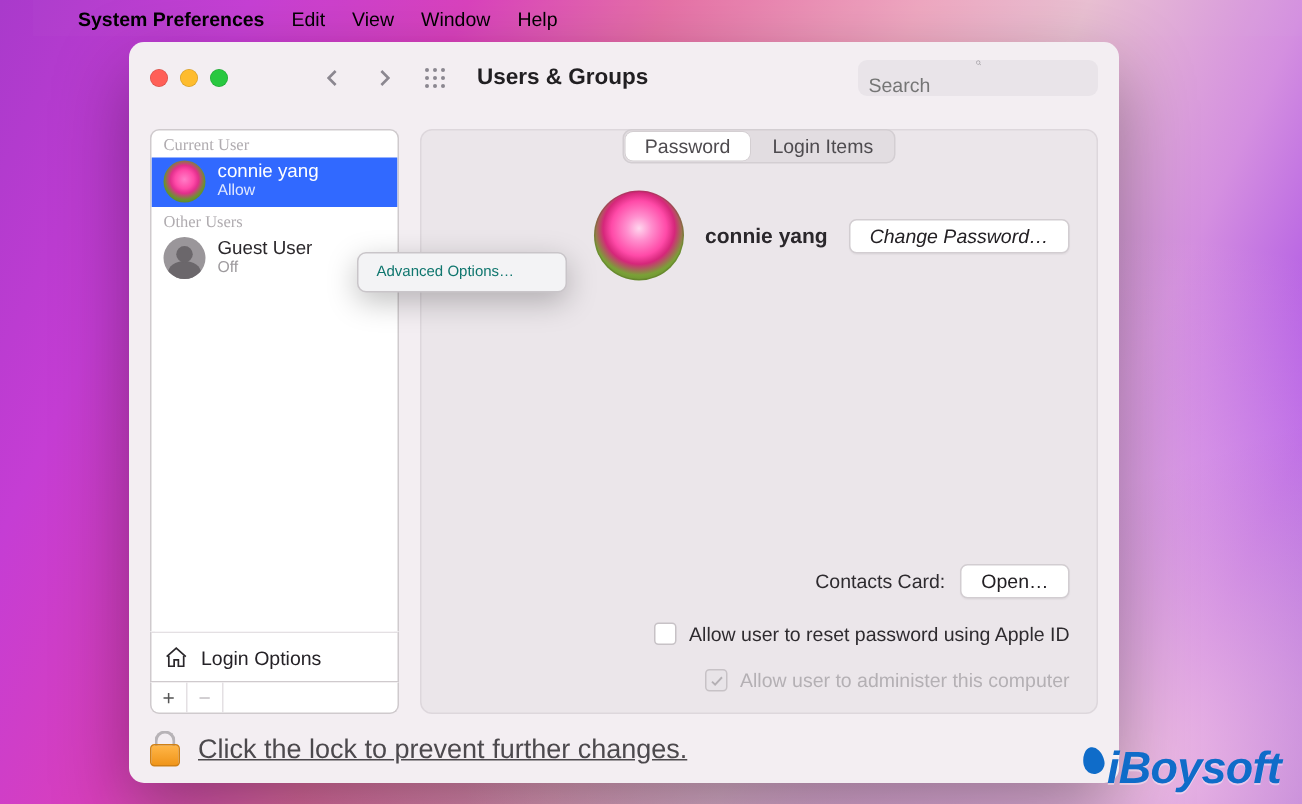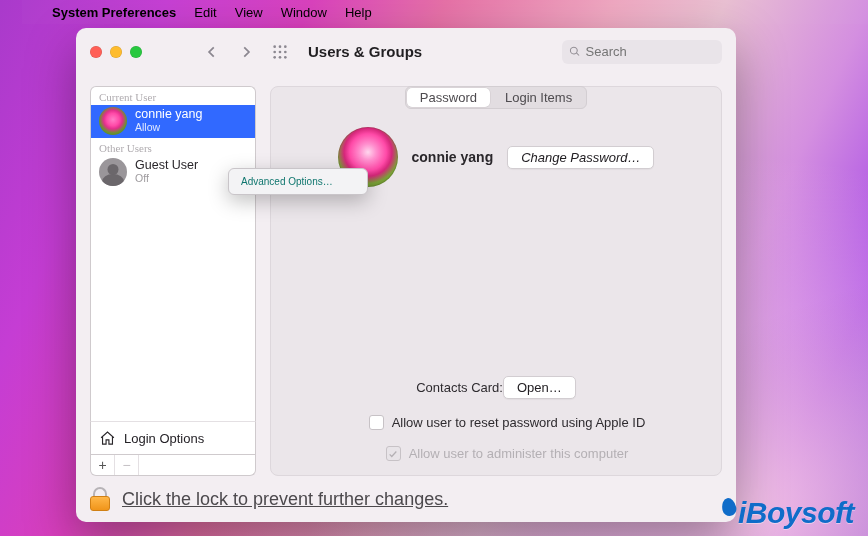--- a/index.html
+++ b/index.html
@@ -18,21 +18,21 @@
 .menubar {
   position: relative; height: 24px; display: flex; align-items: center;
   padding: 0 12px; gap: 18px; color: #000; font-size: 13px; font-weight: 400;
   background: rgba(255,255,255,0.02);
   margin-left: 22px;
 }
 .menubar .apple { font-size: 14px; }
 .menubar .appname { font-weight: 600; }
 
 .window {
-  position: absolute; left: 76px; top: 28px; width: 660px; height: 494px;
+  position: absolute; left: 86px; top: 28px; width: 660px; height: 494px;
   background: #f3eef2; border-radius: 10px; box-shadow: 0 20px 50px rgba(0,0,0,0.35);
   display: flex; flex-direction: column; overflow: visible;
 }
 
 .titlebar {
   height: 48px; display: flex; align-items: center; padding: 0 14px; gap: 10px;
   border-bottom: 1px solid rgba(0,0,0,0);
 }
 .traffic { display: flex; gap: 8px; }
 .traffic span { width: 12px; height: 12px; border-radius: 50%; display:block; }
@@ -42,21 +42,21 @@
 
 .nav-btn { width: 24px; height: 24px; display:flex; align-items:center; justify-content:center; color:#8b8790; border-radius:5px; }
 .nav-btn svg { width: 14px; height: 14px; }
 .nav-back { margin-left: 48px; }
 .grid-btn svg { width:16px; height:16px; }
 .win-title { font-size: 15px; font-weight: 600; color:#211f22; margin-left: 6px; }
 
 .search {
   margin-left: auto; width: 160px; height: 24px; background:#e9e4e9;
   border-radius: 6px; display:flex; align-items:center; padding:0 7px; gap:5px;
-  color:#928e94; font-size:13px;
+  color:#928e94; font-size:13px;flex-direction:column;
 }
 .search svg { width:13px; height:13px; fill:#928e94; }
 .search input { border:none; background:transparent; outline:none; font-size:13px; width:100%; color:#333; }
 
 .content { flex:1; display:flex; padding: 10px 14px 0 14px; gap: 14px; }
 
 .sidebar { width: 166px; display:flex; flex-direction:column; }
 .user-list {
   flex:1; background:#fff; border:1px solid #cfcacd; border-bottom:none;
   border-top-left-radius:6px; border-top-right-radius:6px; overflow:hidden;
@@ -83,39 +83,39 @@
 .addremove {
   background:#fff; border:1px solid #cfcacd; border-top:none;
   border-bottom-left-radius:6px; border-bottom-right-radius:6px;
   height:21px; display:flex; align-items:stretch;
 }
 .addremove .btn { width:24px; display:flex; align-items:center; justify-content:center; font-size:14px; color:#555; border-right:1px solid #e4e0e3; }
 .addremove .btn.minus { color:#c5c1c5; }
 
 .main {
   flex:1; background:#ebe6ea; border:1px solid #ddd7dc; border-radius:8px;
-  padding: 0 18px 14px; display:flex; flex-direction:column; align-items:center;
+  padding: 0 18px 14px; display:flex; flex-direction:column; align-items:flex-end;
 }
 .tabs { align-self:center; margin-top:-1px; display:flex; background:#e2dde1; border:1px solid #d3ced2; border-radius:6px; overflow:hidden; height:23px; }
 .tabs .tab { padding: 2px 14px; font-size:13px; color:#4e4b4f; display:flex; align-items:center; }
 .tabs .tab.active { background:#fff; border-radius:5px; box-shadow: 0 0 0 .5px #cfcacd; margin:1px; padding:1px 13px;}
 
 .profile-row { display:flex; align-items:center; margin-top:18px; gap:14px; }
 .big-avatar { width:60px; height:60px; border-radius:50%; background: radial-gradient(circle at 50% 42%, #ffd6ee 0%, #ff8fce 18%, #ff4aa8 40%, #d5277a 52%, #7aa137 68%, #4c7020 100%); box-shadow: inset 0 0 0 1px rgba(0,0,0,.1);}
 .profile-name { font-size:14px; font-weight:600; color:#2a272b; }
 .change-pw { margin-left:auto;font-style:italic; }
 
 .mac-btn {
   background:#fff; border:1px solid #d2cdd1; border-radius:5px; padding:3px 13px;
   font-size:13px; color:#232024; box-shadow: 0 1px 1px rgba(0,0,0,.04);
 }
 
 .spacer { flex:1; }
 
-.contacts-row { display:flex; align-items:center; justify-content:center; font-size:13px; color:#2e2b2f; margin-top: 6px; }
+.contacts-row { display:flex; align-items:center; justify-content:center; gap:10px; font-size:13px; color:#2e2b2f; margin-top: 6px; }
 
 .check-row { display:flex; align-items:center; gap:8px; font-size:13px; color:#2e2b2f; margin-top:16px; padding-left: 22px;}
 .check-row.disabled { color:#b4b0b4; }
 .chk { width:15px; height:15px; border:1px solid #c7c2c6; border-radius:3px; background:#fff; display:flex; align-items:center; justify-content:center;}
 .chk.disabled { background:#f4f0f3; border-color:#dcd7db;}
 .chk.checked { background:#e8e4e8; border-color:#c7c2c6; }
 .chk svg { width:10px; height:10px; }
 
 .footer {
   height: 46px; display:flex; align-items:center; gap:12px; padding: 0 14px;

